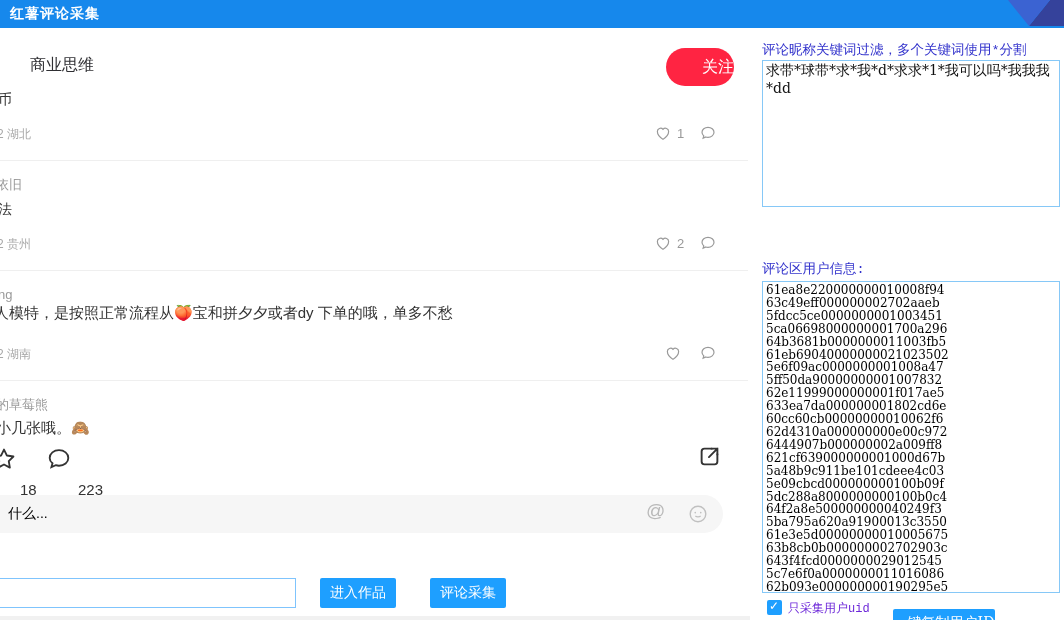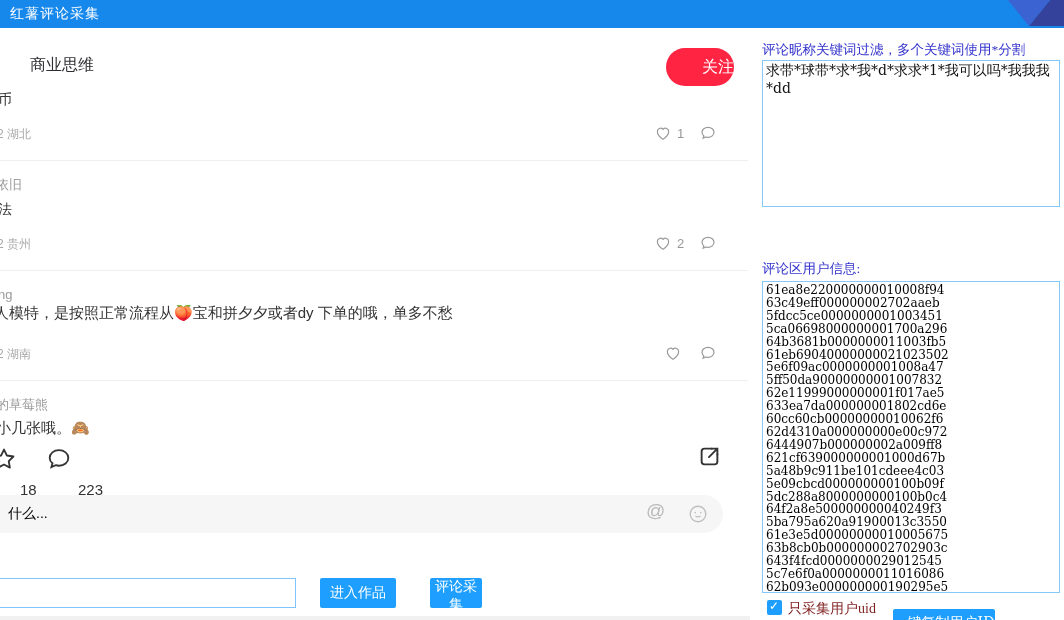--- a/index.html
+++ b/index.html
@@ -3,21 +3,21 @@
 <meta charset="utf-8">
 <style>
   * { margin:0; padding:0; box-sizing:border-box; }
   html,body { width:1064px; height:620px; overflow:hidden; background:#fff;
               font-family:"Liberation Sans", sans-serif; }
   #root { position:relative; width:1064px; height:620px; background:#fff; overflow:hidden; }
   .abs { position:absolute; }
 
   
   .titlebar { left:0; top:0; width:1064px; height:28px; background:#1688ec; }
-  .titlebar-text { left:10px; top:5px; color:#fff; font-size:14px; font-weight:normal; letter-spacing:1px; }
+  .titlebar-text { left:10px; top:5px; color:#fff; font-size:14px; font-weight:bold; letter-spacing:1px; }
   .ribbon { right:0; top:0; }
 
   
   .note-author { left:30px; top:55px; font-size:16px; color:#2f2f33; }
   .follow-btn { left:666px; top:48px; width:68px; height:38px; background:#ff2442; border:none;
                 border-radius:19px; color:#fff; font-size:16px; text-align:right; line-height:38px;
                 cursor:pointer; }
   .frag-dark { font-size:14px; color:#333; white-space:nowrap; }
   .frag-gray { font-size:13px; color:#9a9a9a; white-space:nowrap; }
   .meta { font-size:12px; color:#a8a8a8; white-space:nowrap; }
@@ -29,37 +29,37 @@
 
   .comment-pill { left:-30px; top:495px; width:753px; height:38px; background:#f6f6f6; border-radius:19px; }
   .pill-placeholder { left:8px; top:505px; font-size:14px; color:#000000; }
   .at-glyph { left:646px; top:500px; font-size:19px; color:#b9b9b9; }
 
   .url-input { left:-20px; top:578px; width:316px; height:30px; border:1px solid #7fc4fd; background:#fff;
                font-size:13px; padding:0 6px; outline:none; font-family:"Liberation Sans",sans-serif; }
   .blue-btn { background:#1e9fff; border:none; color:#fff; font-size:14px; text-align:center;
               cursor:pointer; font-family:"DejaVu Serif", serif; border-radius:2px; }
   .btn-enter { left:320px; top:578px; width:76px; height:30px; }
-  .btn-collect { left:430px; top:578px; width:52px; height:30px; }
+  .btn-collect { left:430px; top:578px; width:76px; height:30px; }
   .bottom-strip { left:0; top:616px; width:750px; height:4px; background:#f1f1f1; }
 
   
-  .panel-label { font-family:Liberation Serif, serif; font-size:13.5px; color:#3333cc; white-space:nowrap; }
+  .panel-label { font-family:Liberation Mono, monospace; font-size:13.5px; color:#3333cc; white-space:nowrap; }
   .kw-label { left:762px; top:41px; }
   .kw-area { left:762px; top:60px; width:298px; height:147px; border:1px solid #86c8f7; resize:none;
              font-family:"DejaVu Serif", serif; font-size:14px; color:#111; padding:1px 3px; outline:none;
              overflow:hidden; background:#fff; }
   .ui-label { left:762px; top:260px; }
   .ids-box { left:762px; top:281px; width:298px; height:312px; border:1px solid #86c8f7; overflow:hidden;
              font-family:"DejaVu Serif", serif; font-size:12px; line-height:12.9px; color:#000000;
              padding:2px 3px; background:#fff; }
   .uid-check { left:767px; top:600px; width:15px; height:15px; background:#1e9fff; border-radius:2px;
                cursor:pointer; }
   .uid-check::after { content:"\2713"; position:absolute; left:2px; top:-1px; color:#fff; font-size:12px; }
-  .uid-label { left:788px; top:600px; font-family:Liberation Serif, serif; font-size:14px; color:#7f1d1d;
+  .uid-label { left:788px; top:600px; font-family:Liberation Mono, monospace; font-size:12px; color:#6d28d9;
                cursor:pointer; }
   .btn-copy { left:893px; top:593px; width:102px; height:27px;margin-top:16px; }
 </style>
 </head>
 <body>
 
 <div id="root">
 
   <div class="abs titlebar"></div>
   <div class="abs titlebar-text">红薯评论采集</div>

